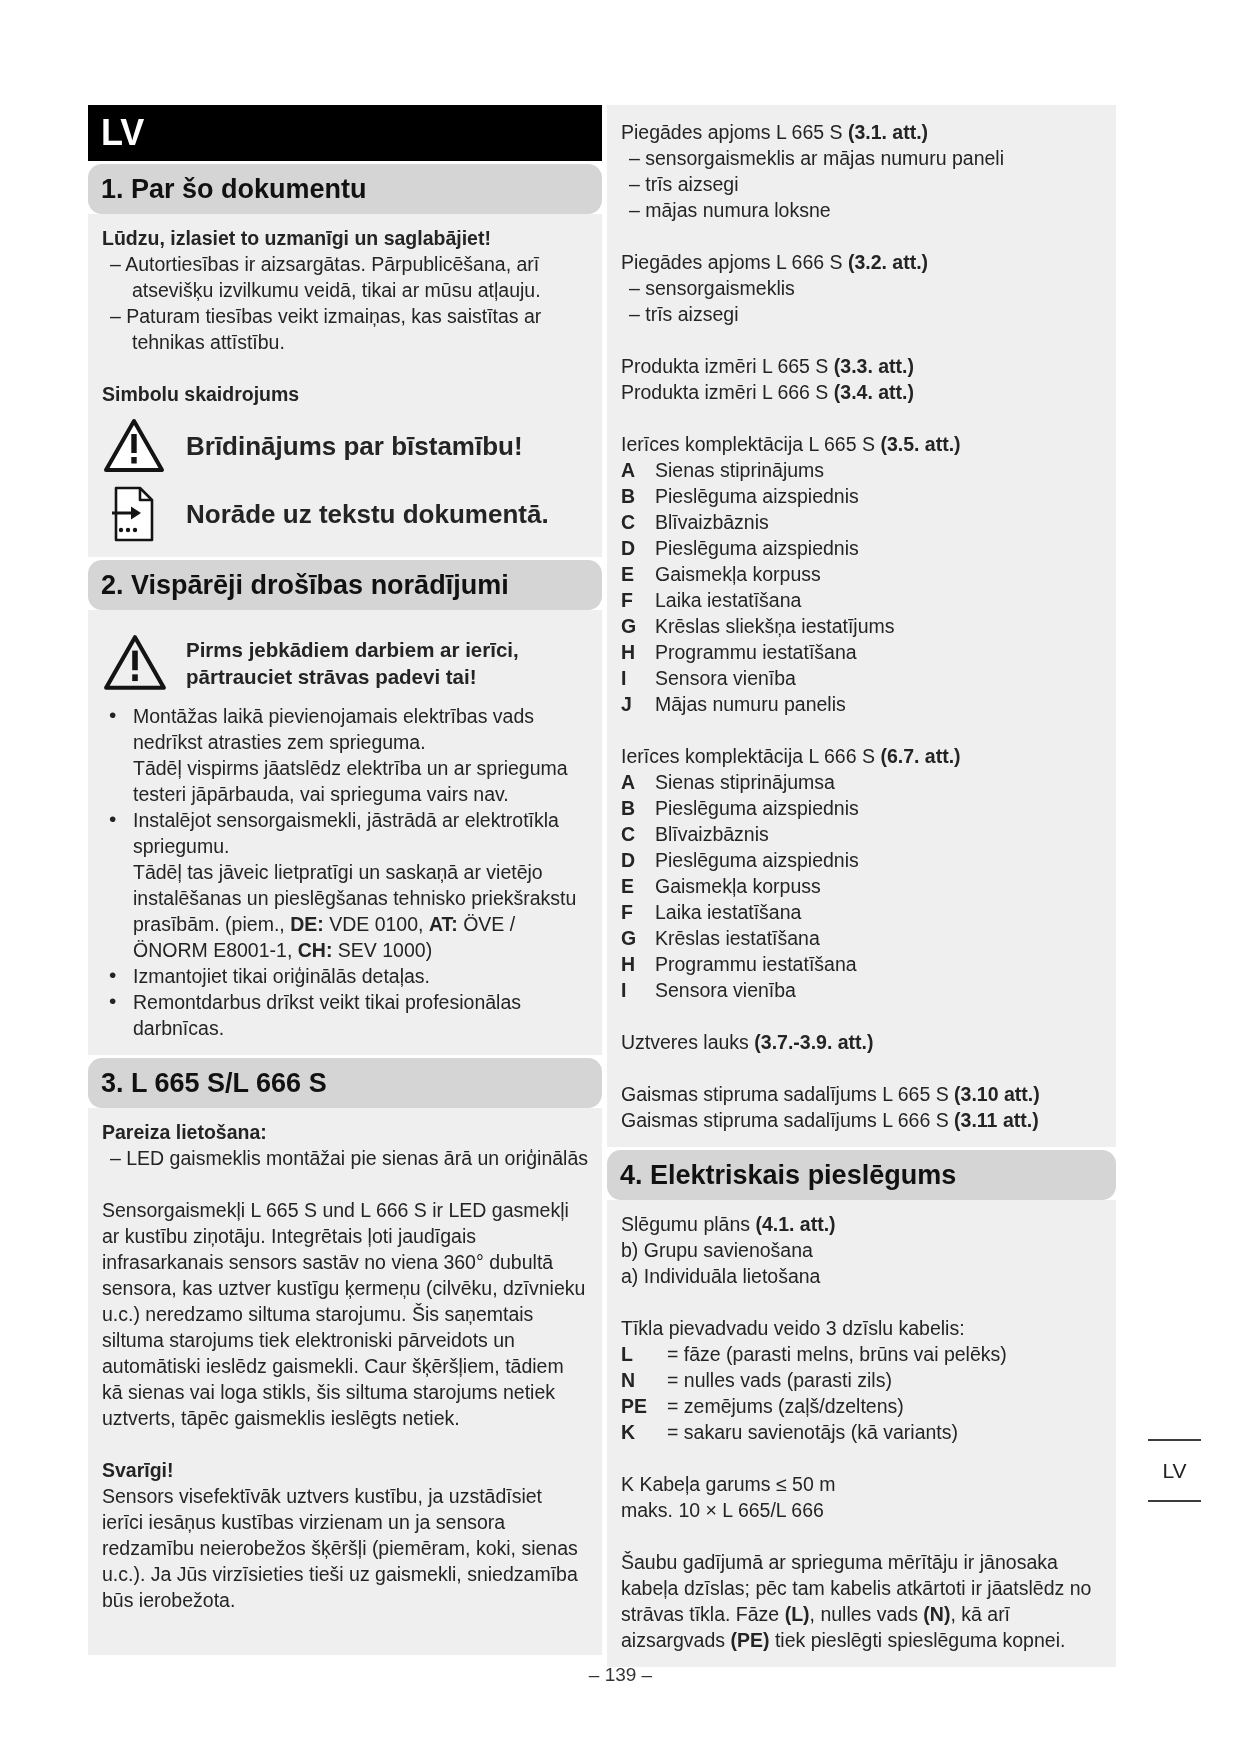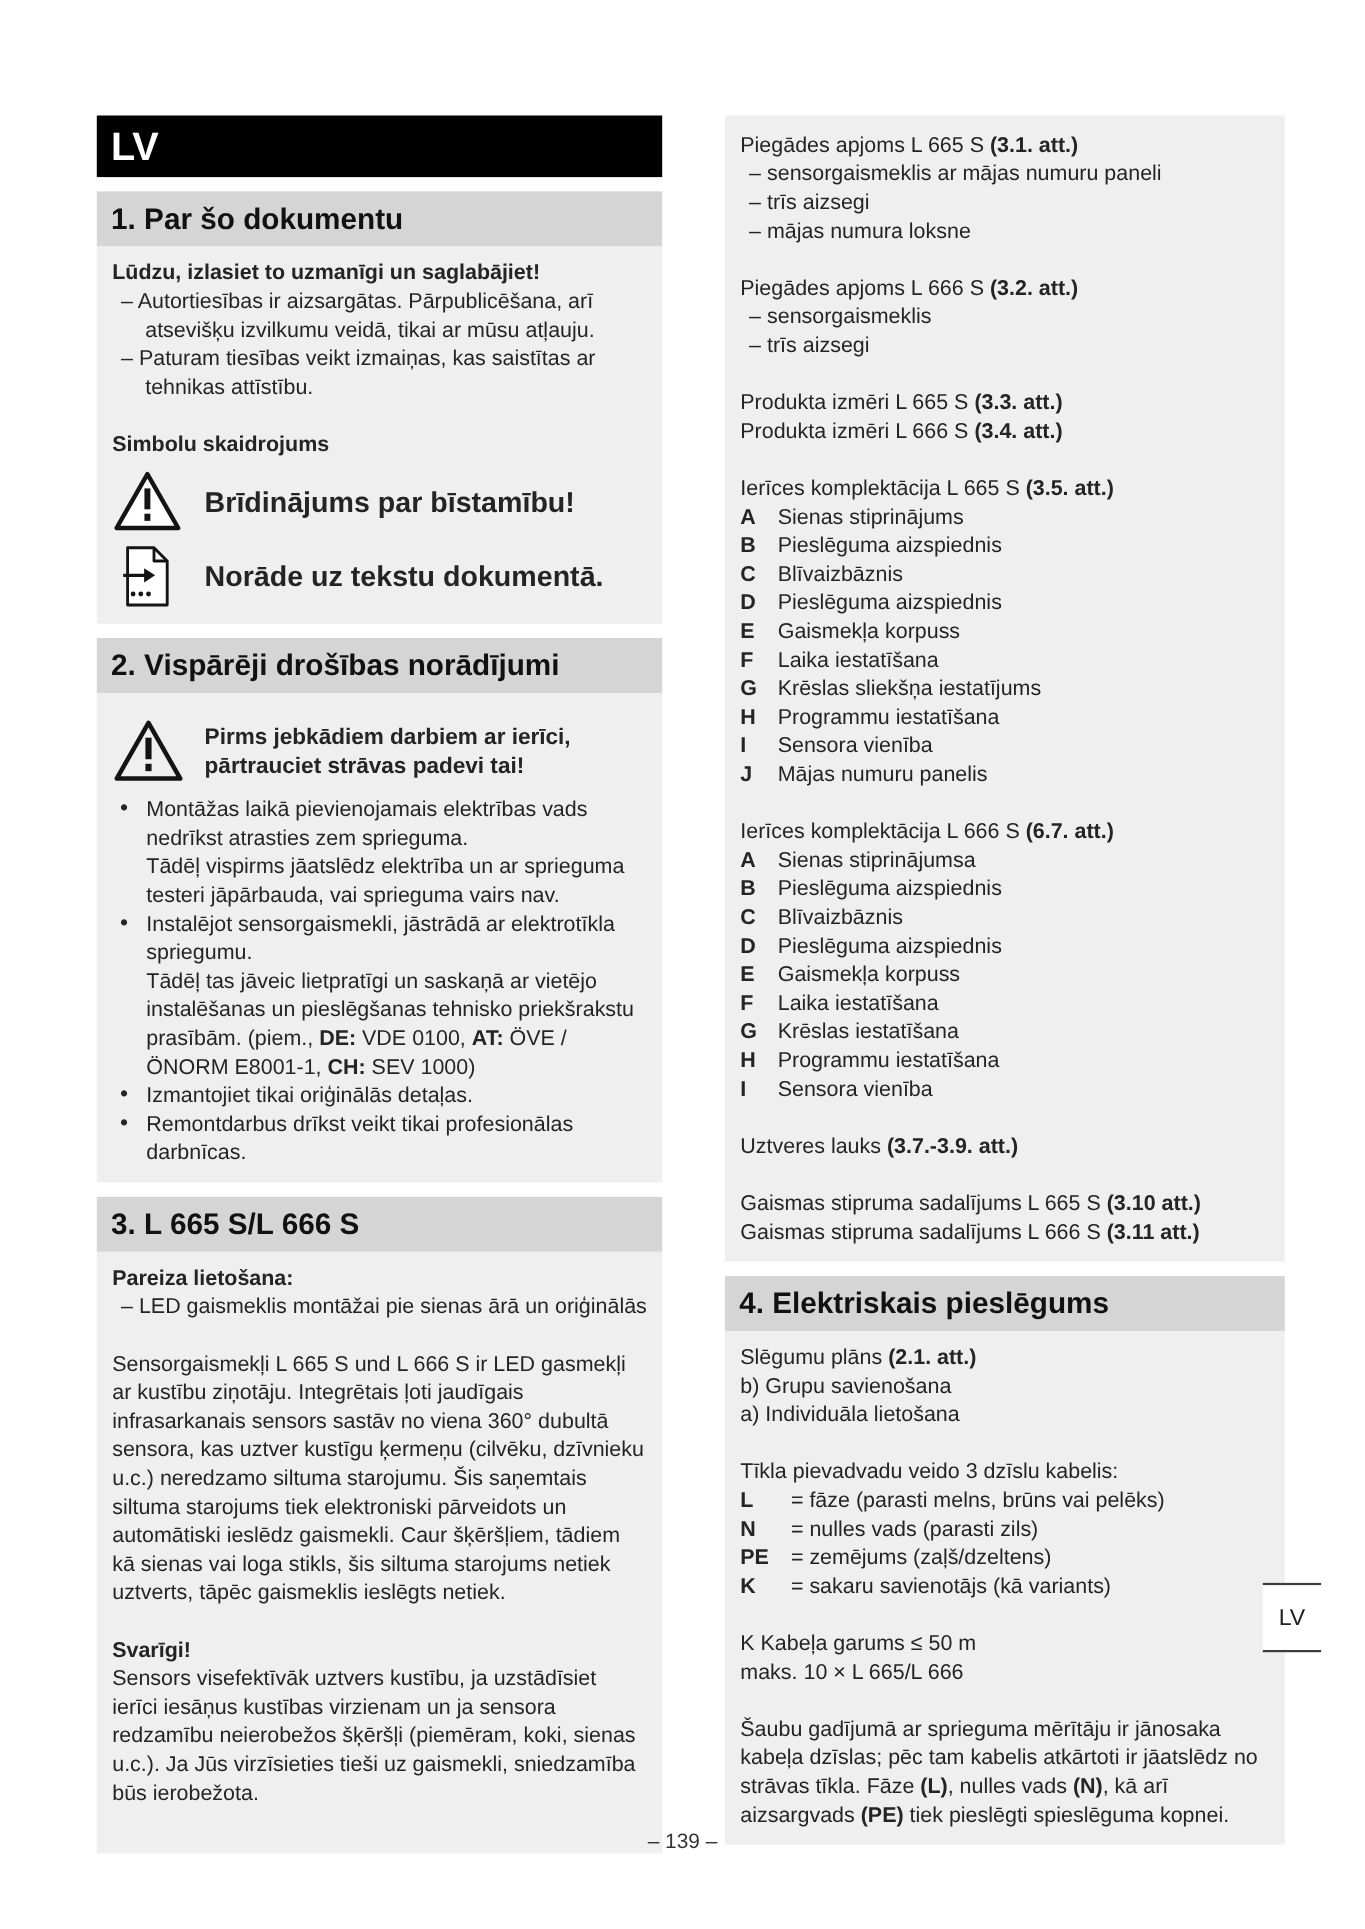--- a/index.html
+++ b/index.html
@@ -7,33 +7,33 @@
   body {
     position:relative;
     background:#ffffff;
     font-family:"Liberation Sans", sans-serif;
     color:#242424;
     font-size:19.5px;
     line-height:26px;
   }
   .col { position:absolute; top:105px; }
   .col-left  { left:88px;  width:514px; }
-  .col-right { left:659px; width:509px; }
+  .col-right { left:607px; width:509px; }
 
   .lv-banner {
     height:56px; background:#000000; color:#ffffff;
     font-weight:bold; font-size:36px; line-height:56px;
     padding-left:13px;
   }
   .sec-header {
     background:#d5d5d5; height:50px; line-height:50px;
     font-weight:bold; font-size:27px; color:#111111;
     padding-left:13px;
   }
-  .gap-before { margin-top:13px; }
+  .gap-before { margin-top:3px;border-radius:14px; }
   .panel { background:#efefef; padding:11px 14px 14px 14px; }
   .panel.p1 { min-height:322px; }
   .panel.p2 { min-height:426px; }
   .panel.p3 { min-height:547px; }
   .panel.pr1 { min-height:1017px; padding-top:14px; }
   .panel.pr4 { min-height:461px; }
 
   .bold { font-weight:bold; }
   .mt26 { margin-top:26px; }
 
@@ -282,21 +282,21 @@
       </div>
 
     <div class="mt26"><span>Uztveres lauks </span><span style="font-weight: bold;">(3.7.-3.9. att.)</span></div>
 
     <div class="mt26"><span>Gaismas stipruma sadalījums L 665 S </span><span style="font-weight: bold;">(3.10 att.)</span></div>
     <div><span>Gaismas stipruma sadalījums L 666 S </span><span style="font-weight: bold;">(3.11 att.)</span></div>
   </div>
 
   <div class="sec-header gap-before">4. Elektriskais pieslēgums</div>
   <div class="panel pr4">
-    <div><span>Slēgumu plāns </span><span style="font-weight: bold;">(2.1. att.)</span></div>
+    <div><span>Slēgumu plāns </span><span style="font-weight: bold;">(4.1. att.)</span></div>
     <div>b) Grupu savienošana</div>
     <div>a) Individuāla lietošana</div>
 
     <div class="mt26">Tīkla pievadvadu veido 3 dzīslu kabelis:</div>
     <div>
 
         <div class="kv-row wire-row">
           <span class="kv-key">L</span>
           <span class="kv-val">= fāze (parasti melns, brūns vai pelēks)</span>
         </div>

